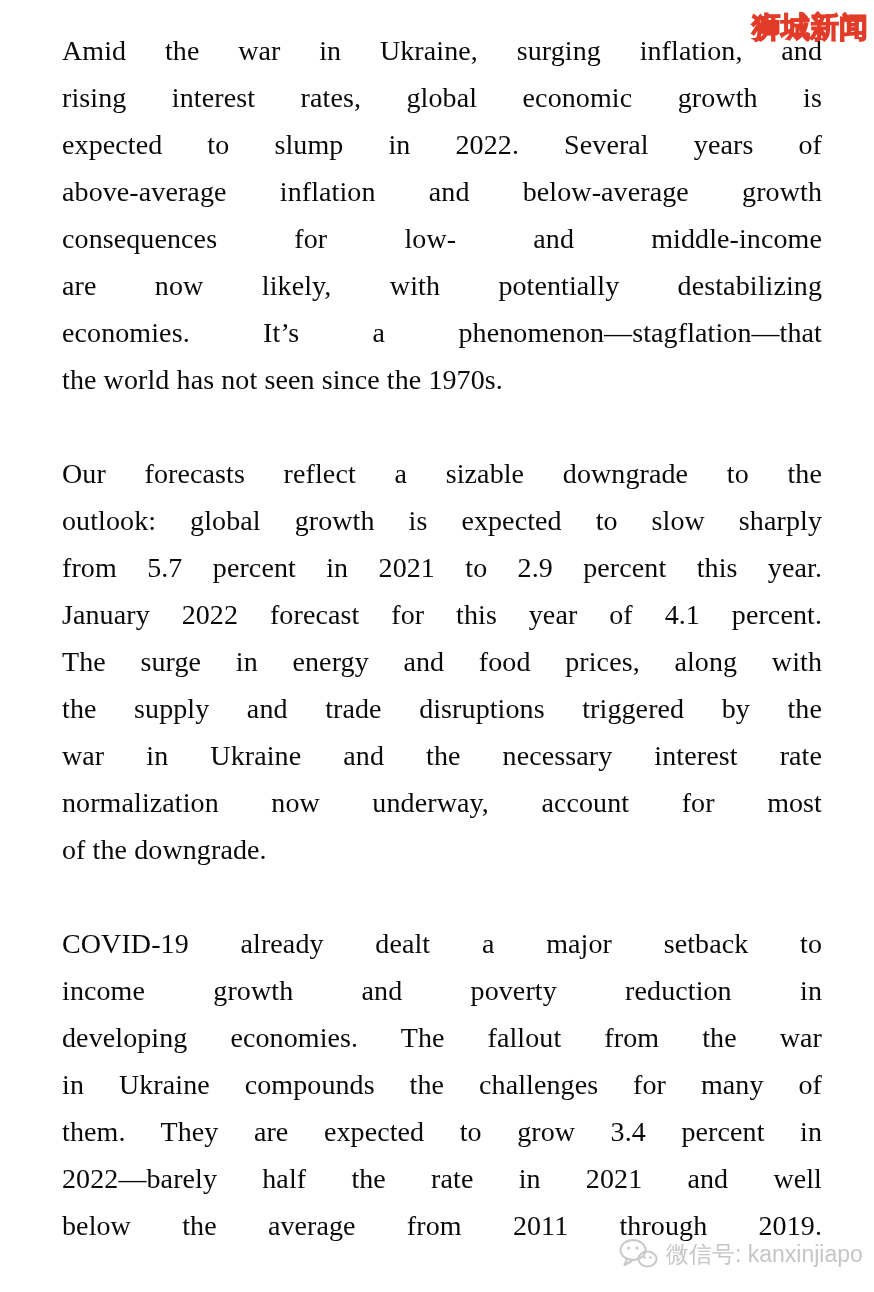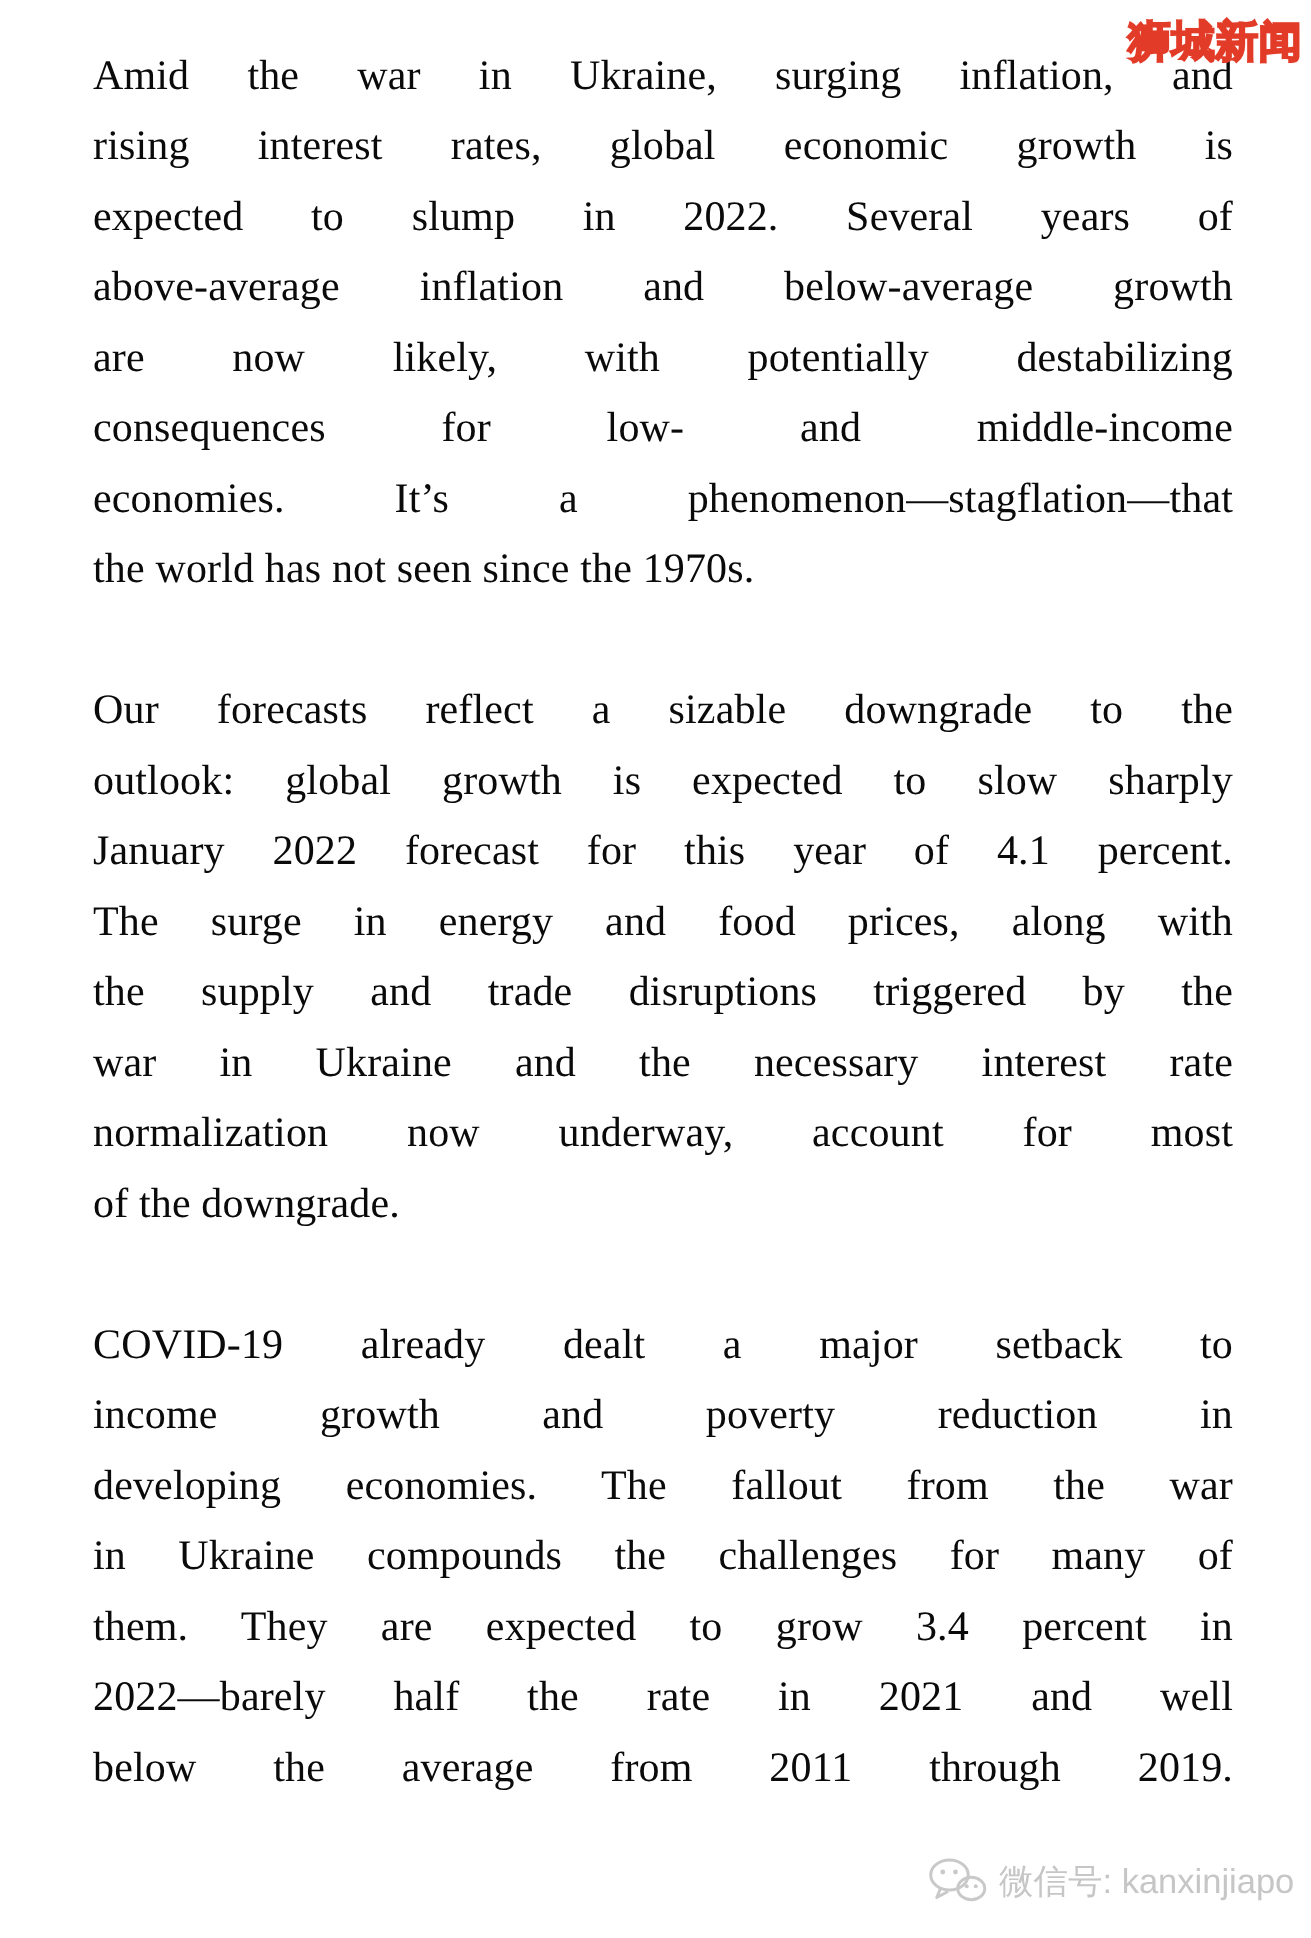--- a/index.html
+++ b/index.html
@@ -73,29 +73,30 @@
 </head>
 <body>
 
 <main class="doc">
 
   <section class="para">
     <div class="ln">Amid the war in Ukraine, surging inflation, and</div>
     <div class="ln">rising interest rates, global economic growth is</div>
     <div class="ln">expected to slump in 2022. Several years of</div>
     <div class="ln">above-average inflation and below-average growth</div>
+    <div class="ln">consequences for low- and middle-income</div>
     <div class="ln">are now likely, with potentially destabilizing</div>
-    <div class="ln">consequences for low- and middle-income</div>
     <div class="ln">economies. It’s a phenomenon—stagflation—that</div>
     <div class="ln end">the world has not seen since the 1970s.</div>
   </section>
 
   <section class="para">
     <div class="ln">Our forecasts reflect a sizable downgrade to the</div>
     <div class="ln">outlook: global growth is expected to slow sharply</div>
+    <div class="ln">from 5.7 percent in 2021 to 2.9 percent this year.</div>
     <div class="ln">January 2022 forecast for this year of 4.1 percent.</div>
     <div class="ln">The surge in energy and food prices, along with</div>
     <div class="ln">the supply and trade disruptions triggered by the</div>
     <div class="ln">war in Ukraine and the necessary interest rate</div>
     <div class="ln">normalization now underway, account for most</div>
     <div class="ln end">of the downgrade.</div>
   </section>
 
   <section class="para">
     <div class="ln">COVID-19 already dealt a major setback to</div>

